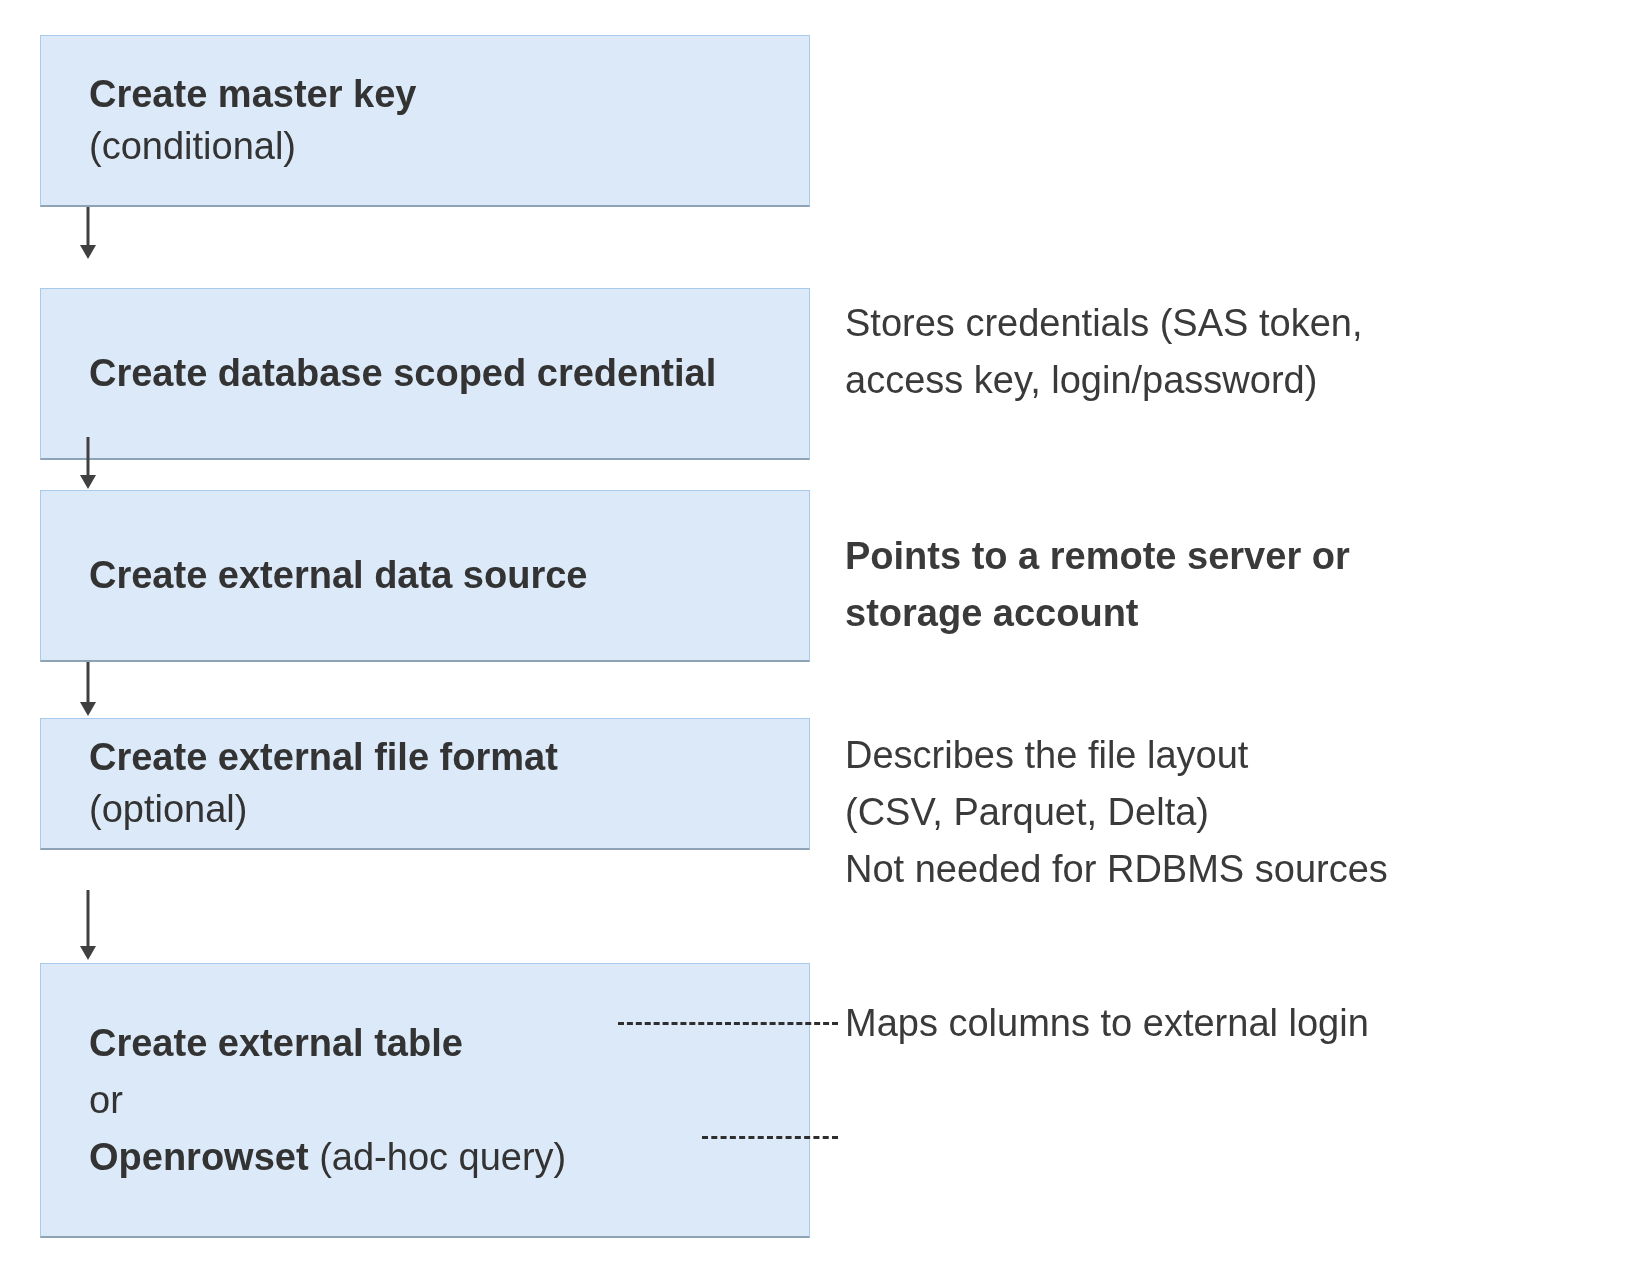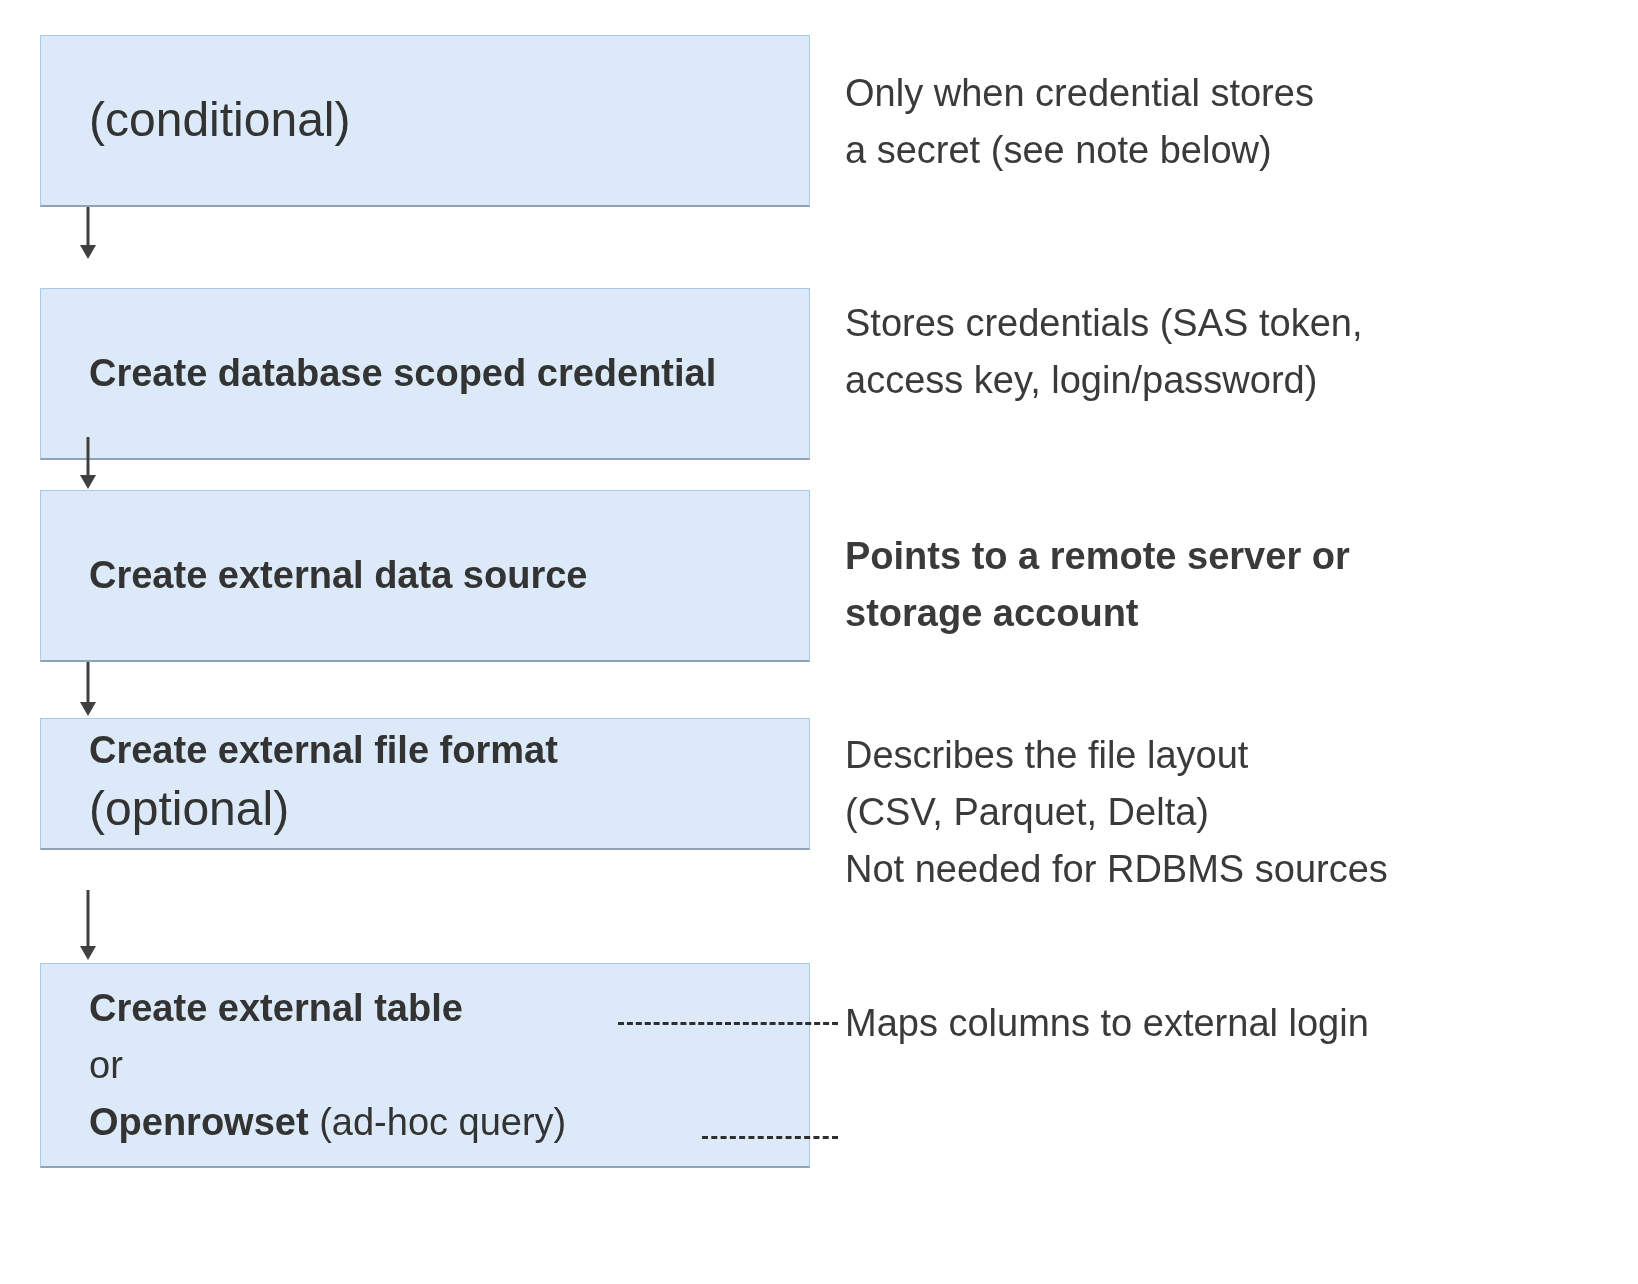--- a/index.html
+++ b/index.html
@@ -30,21 +30,21 @@
   }
   .step-title {
     font-weight: 700;
     font-size: 38px;
     line-height: 1.35;
     max-width: 640px;
     color: #333333;
   }
   .step-subtitle {
     font-weight: 400;
-    font-size: 48px;
+    font-size: 38px;
     line-height: 1.35;
     color: #333333;
   }
   .annotation {
     position: absolute;
     left: 845px;
     width: 770px;
     font-size: 38px;
     line-height: 1.5;
     white-space: pre-line;
@@ -66,24 +66,23 @@
     color: #333333;
   }
   .bold { font-weight: 700; }
 </style>
 </head>
 <body>
 
 <div class="canvas">
 
   <div class="step-box" style="top: 35px; height: 172px;">
+    <div class="step-title">Create master key</div>
     <div class="step-subtitle">(conditional)</div>
   </div>
-  <div class="annotation" style="top: 65px;">Only when credential stores
-a secret (see note below)</div>
 
   <svg class="arrow" style="top: 207px;" width="20" height="52" viewBox="0 0 20 52">
     <line x1="10" y1="0" x2="10" y2="40" stroke="#404040" stroke-width="3"></line>
     <polygon points="2,38 18,38 10,52" fill="#404040"></polygon>
   </svg>
 
   <div class="step-box" style="top: 265px; height: 172px; margin-top: 23px;">
     <div class="step-title">Create database scoped credential</div>
   </div>
   <div class="annotation" style="top: 295px;">Stores credentials (SAS token,
@@ -111,21 +110,21 @@
   </div>
   <div class="annotation" style="top: 727px;">Describes the file layout
 (CSV, Parquet, Delta)
 Not needed for RDBMS sources</div>
 
   <svg class="arrow" style="top: 890px;" width="20" height="70" viewBox="0 0 20 70">
     <line x1="10" y1="0" x2="10" y2="58" stroke="#404040" stroke-width="3"></line>
     <polygon points="2,56 18,56 10,70" fill="#404040"></polygon>
   </svg>
 
-  <div class="step-box" style="top: 963px; height: 205px;">
+  <div class="step-box" style="top: 963px; height: 275px;">
     <div class="box5-line">
       <span class="bold">Create external table</span>
     </div>
     <div class="box5-line">or</div>
     <div class="box5-line">
       <span class="bold">Openrowset</span><span> (ad-hoc query)</span>
     </div>
   </div>
 
   <div class="dashed-line" style="top: 1022px; left: 618px; width: 220px;"></div>

